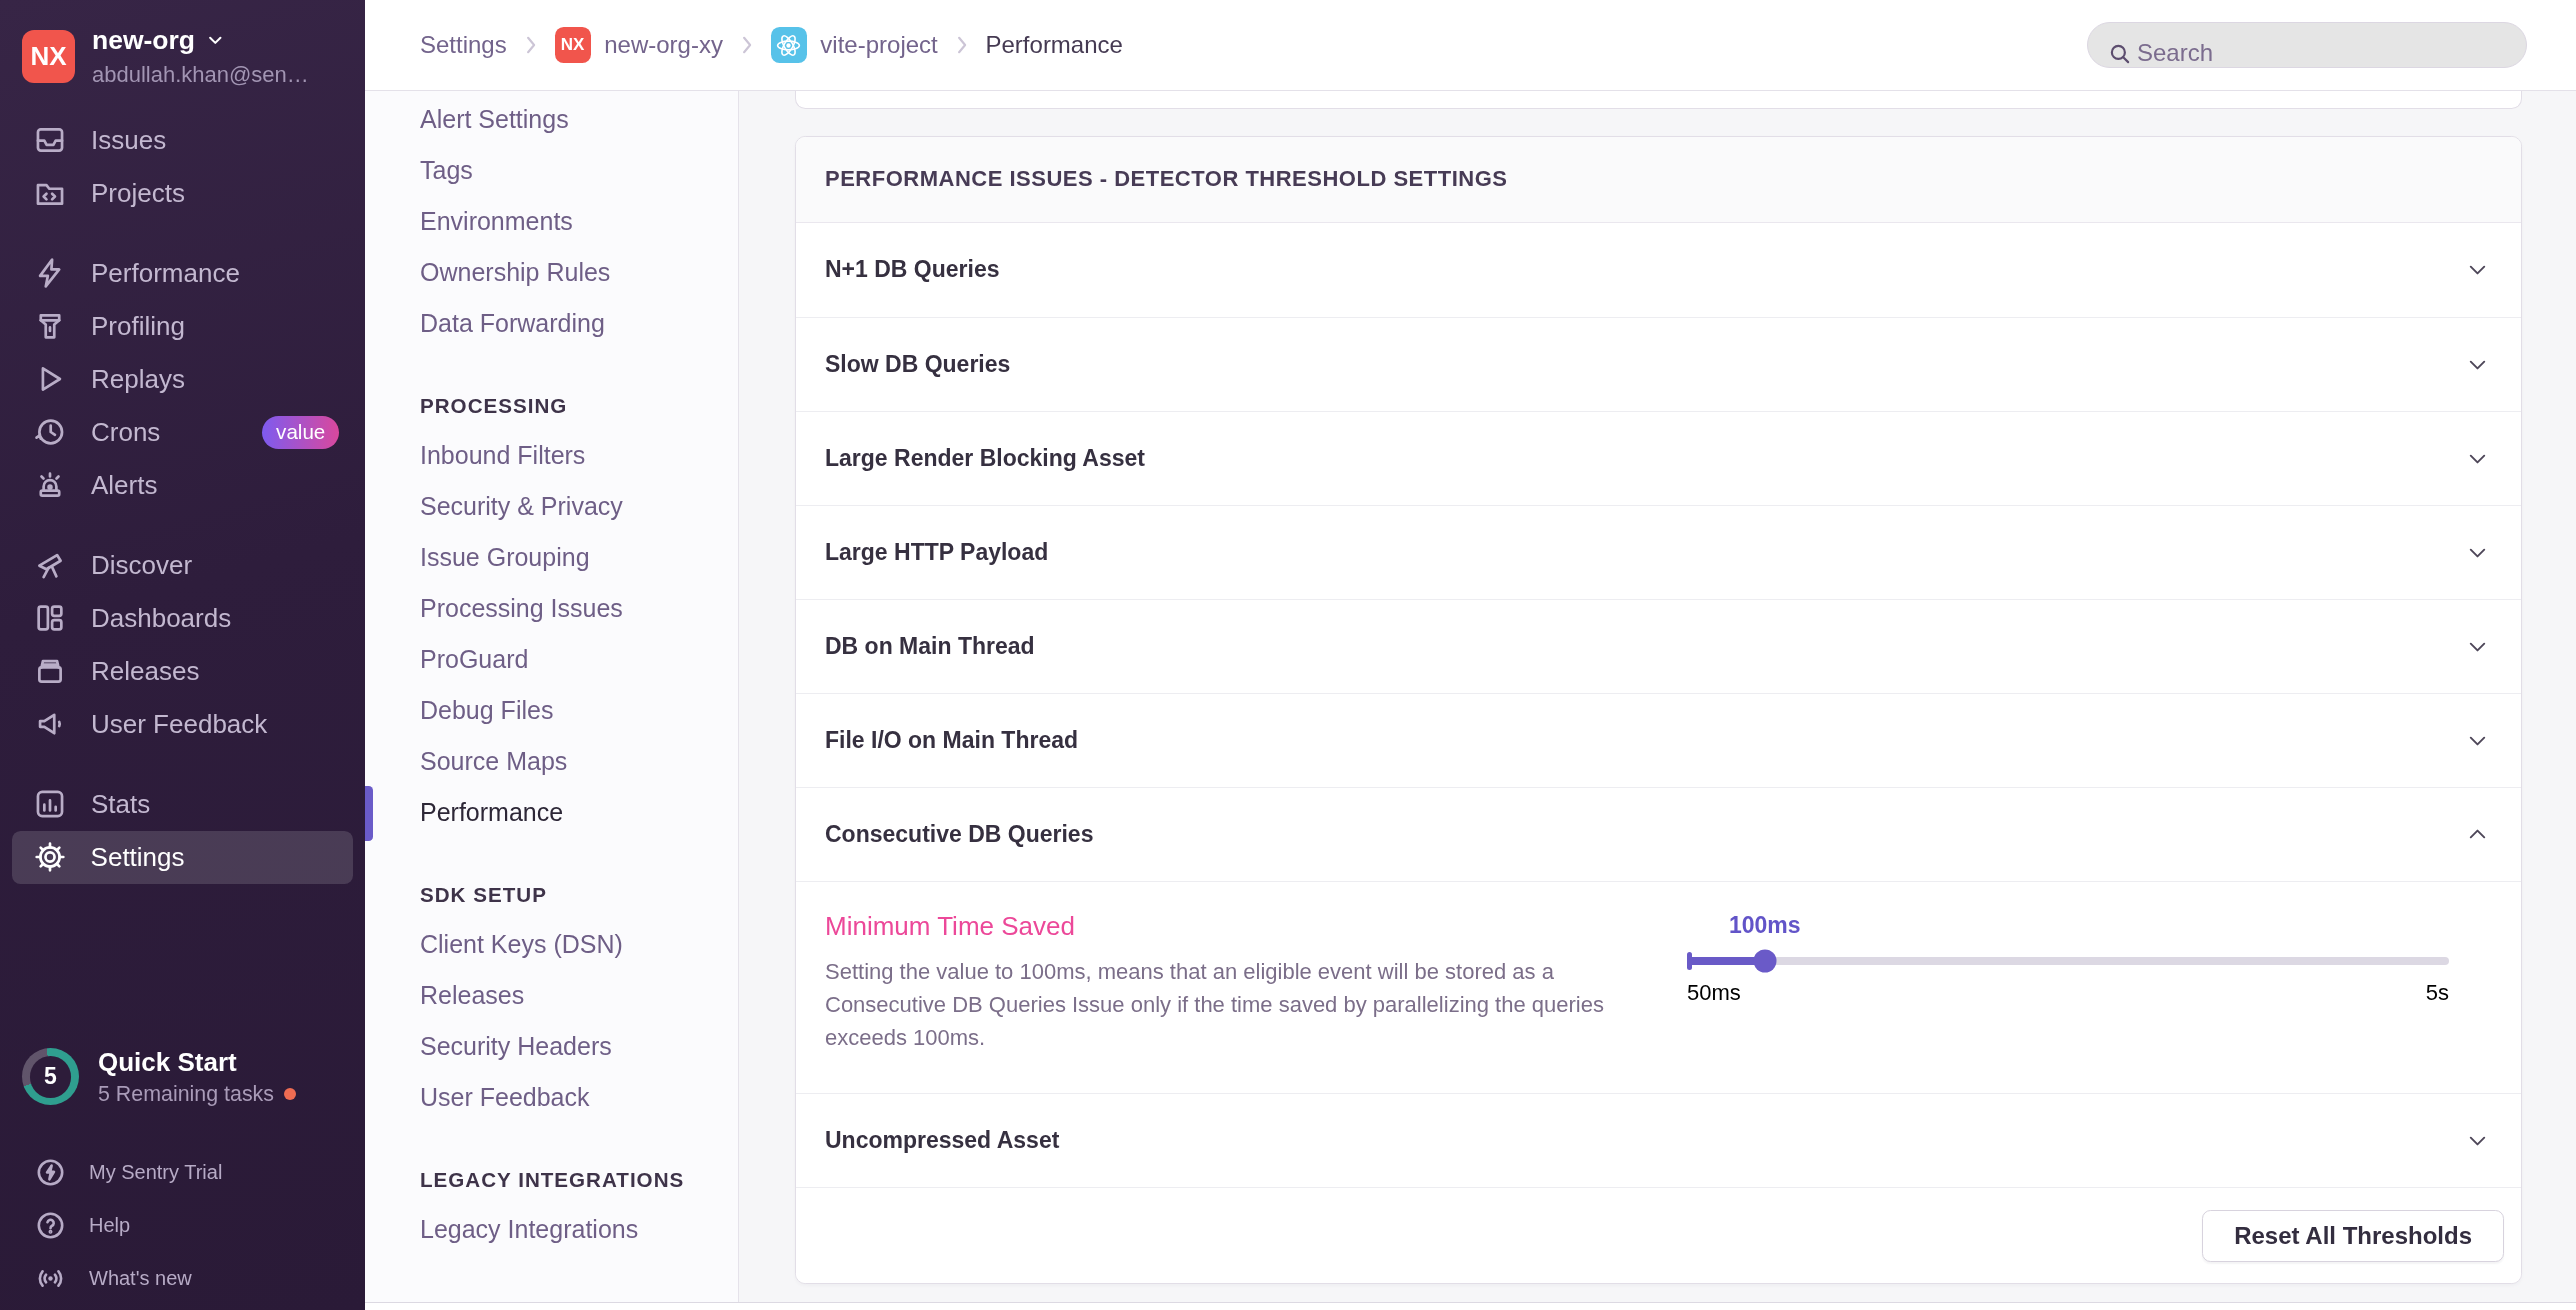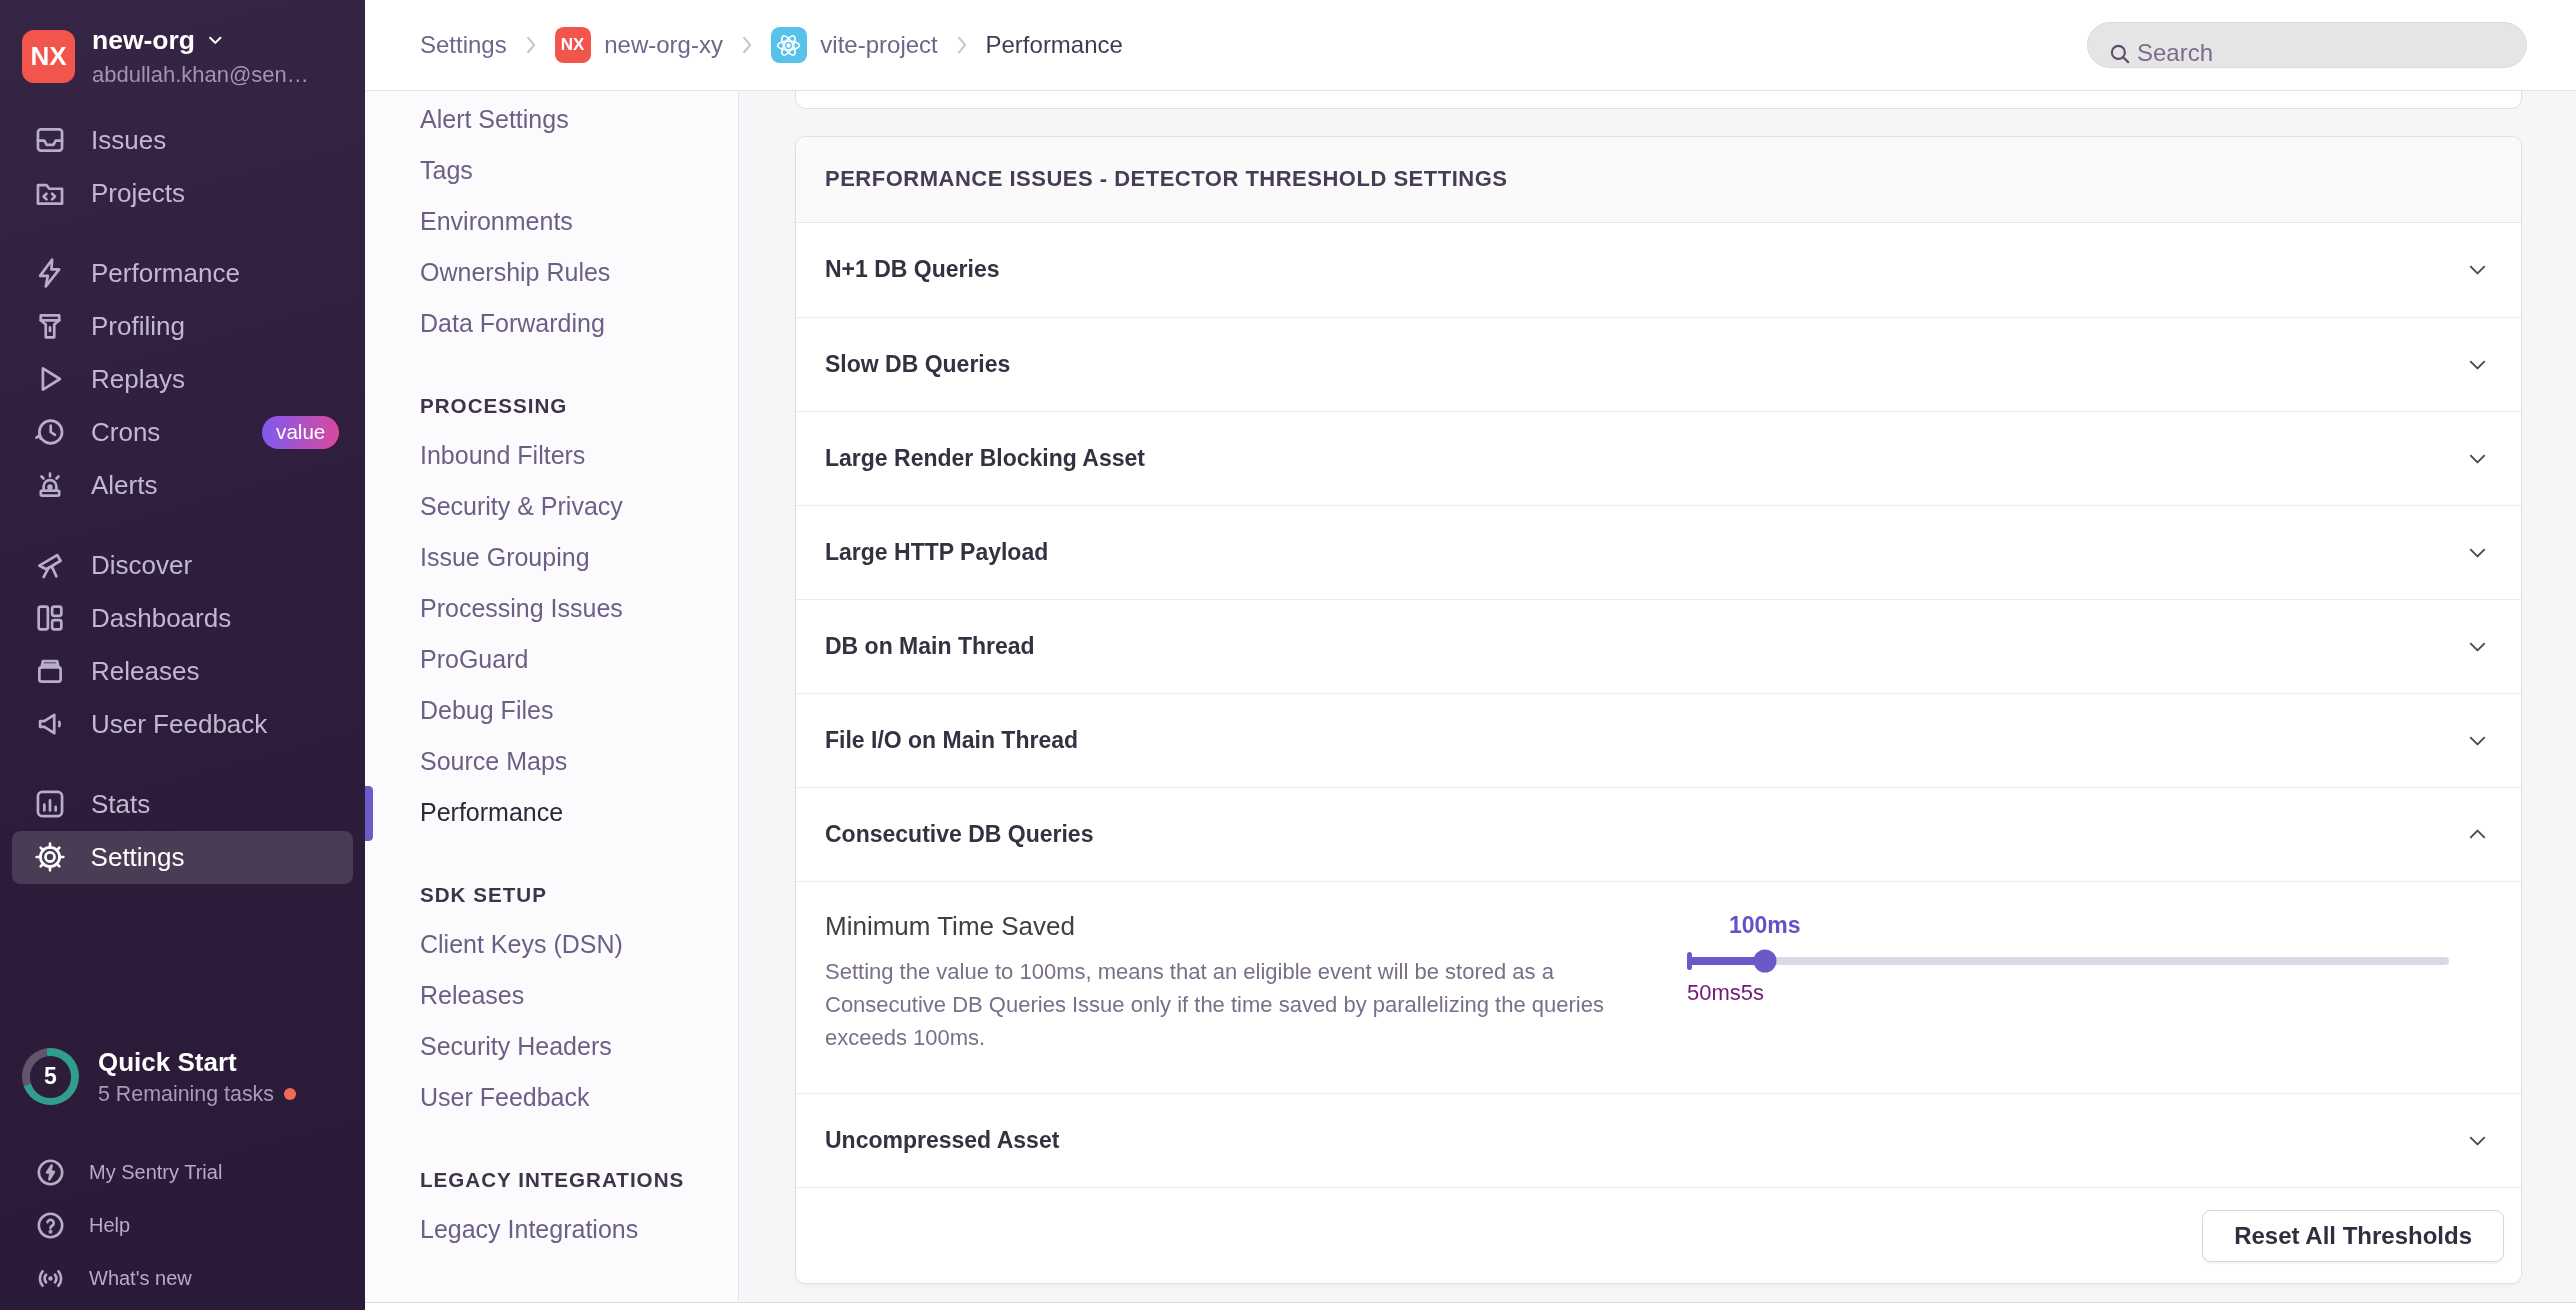--- a/index.html
+++ b/index.html
@@ -83,34 +83,34 @@
     font-size:22px; font-weight:bold; color:#473b55; letter-spacing:0.5px; }
   .acc-row { height:94px; display:flex; align-items:center; justify-content:space-between;
     padding:0 29px; border-top:0.9px solid #ededf1; cursor:pointer; background:#fff; }
   .acc-row.first { border-top:none; }
   .acc-label { font-size:23px; font-weight:600; color:#363040; }
   .chev { width:29px; height:29px; display:flex; align-items:center; justify-content:center; }
 
   .detail { border-top:0.9px solid #ededf1; padding:29px 29px 39px; display:flex;
     justify-content:space-between; background:#fff; }
   .detail-text { width:801px; }
-  .detail-label { font-size:26px; color:#404040; margin-bottom:13.7px; }
+  .detail-label { font-size:26px; color:#ec4899; margin-bottom:13.7px; }
   .detail-desc { font-size:22px; color:#7b6e89; line-height:33px; }
   .slider-wrap { width:762px; margin-right:43px; position:relative; padding-top:1.7px; }
   .slider-value { position:absolute; left:10.2%; transform:translateX(-50%); top:1.7px;
     font-size:23px; font-weight:bold; color:#6254c8; white-space:nowrap; }
   .slider-track { margin-top:45px; height:7.7px; background:#dcd8e3; border-radius:5.1px; position:relative; cursor:pointer; }
   .slider-fill { position:absolute; left:0; top:0; height:7.7px; width:10.2%;
     background:#695ac7; border-radius:5.1px 0 0 5.1px; }
   .slider-cap { position:absolute; left:0; top:-5.1px; width:5.1px; height:18px;
     background:#695ac7; border-radius:2.6px; }
   .slider-thumb { position:absolute; left:10.2%; top:50%; transform:translate(-50%,-50%);
     width:23px; height:23px; border-radius:50%; background:#6a5ac8; cursor:grab; }
-  .slider-minmax { display:flex; margin-top:15.4px;
-    font-size:22px; color:#701a75; }
+  .slider-minmax { display:flex; justify-content:space-between; margin-top:15.4px;
+    font-size:22px; color:#000000; }
   .panel-footer { border-top:0.9px solid #ededf1; height:96px; display:flex; align-items:center;
     justify-content:flex-end; padding-right:17px; background:#fff; }
   .reset-btn { height:52px; padding:0 31px; background:#fff; border:1.7px solid #d8d3de;
     border-radius:8.6px; font-size:24px; font-weight:bold; color:#332d3f; cursor:pointer;
     font-family:"Liberation Sans",sans-serif; box-shadow:0 1.7px 1.7px rgba(40,30,60,.05); }
   svg { display:block; }
 </style>
 </head>
 <body>
 

